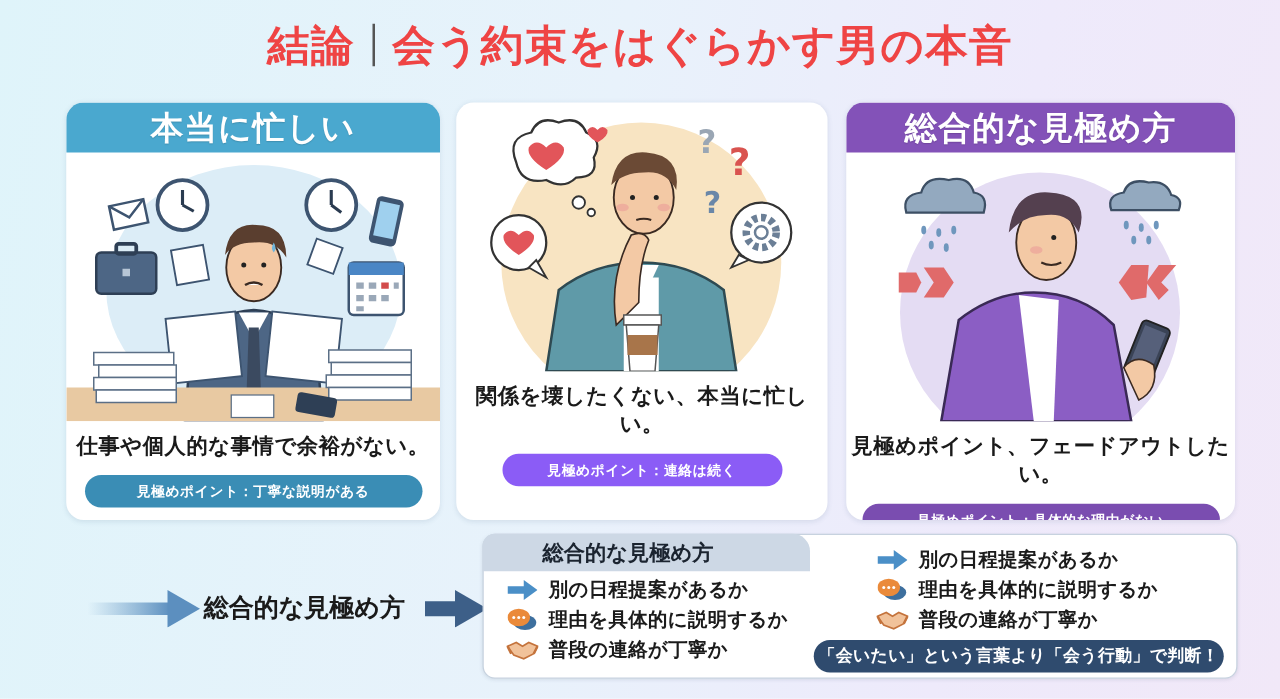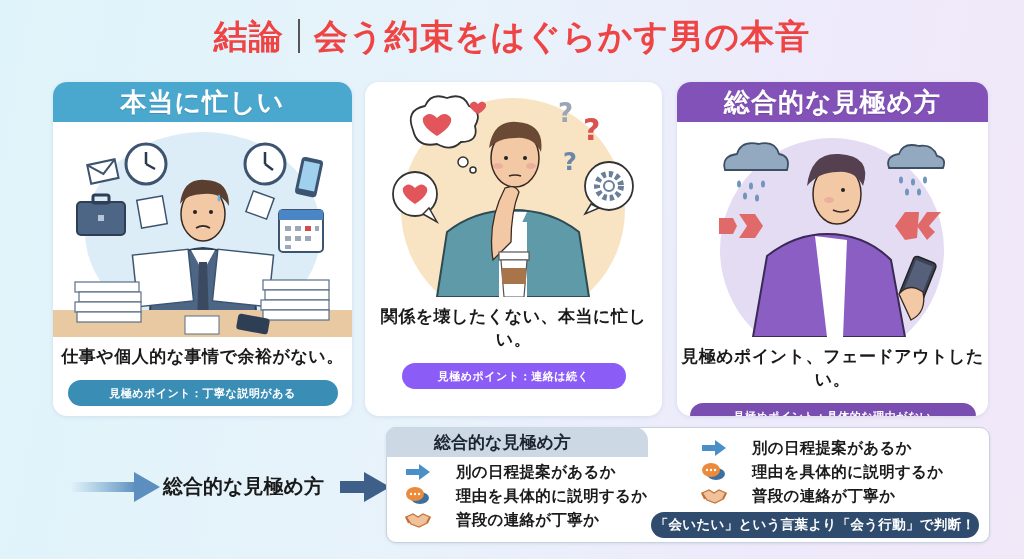--- a/index.html
+++ b/index.html
@@ -52,21 +52,21 @@
   }
   .summary-tab {
     position: absolute; left: -1px; top: -1px; width: 262px; height: 30px;
     background: #cdd8e5; border-top-left-radius: 10px; border-top-right-radius: 14px;
     display: flex; align-items: center; padding-left: 48px;
     font-size: 17px; font-weight: bold; color: #1b2430;
   }
   .check-list { position: absolute; list-style: none; }
   .check-list li {
     display: flex; align-items: center; height: 24px;
-    font-size: 15.5px; font-weight: bold; color: #1b1b1b; letter-spacing: 0.3px; gap: 17px;
+    font-size: 15.5px; font-weight: bold; color: #1b1b1b; letter-spacing: 0.3px;
   }
   .check-list li .ic { width: 26px; height: 20px; margin-right: 8px; display: inline-flex; align-items: center; justify-content: center; }
   .verdict {
     position: absolute; left: 264px; top: 84px; width: 328px; height: 26px;
     background: #2f4b6e; color: #fff; border-radius: 13px;
     font-size: 13.5px; font-weight: bold; display: flex; align-items: center; justify-content: center;
     letter-spacing: 0.3px;
   }
 </style>
 </head>

